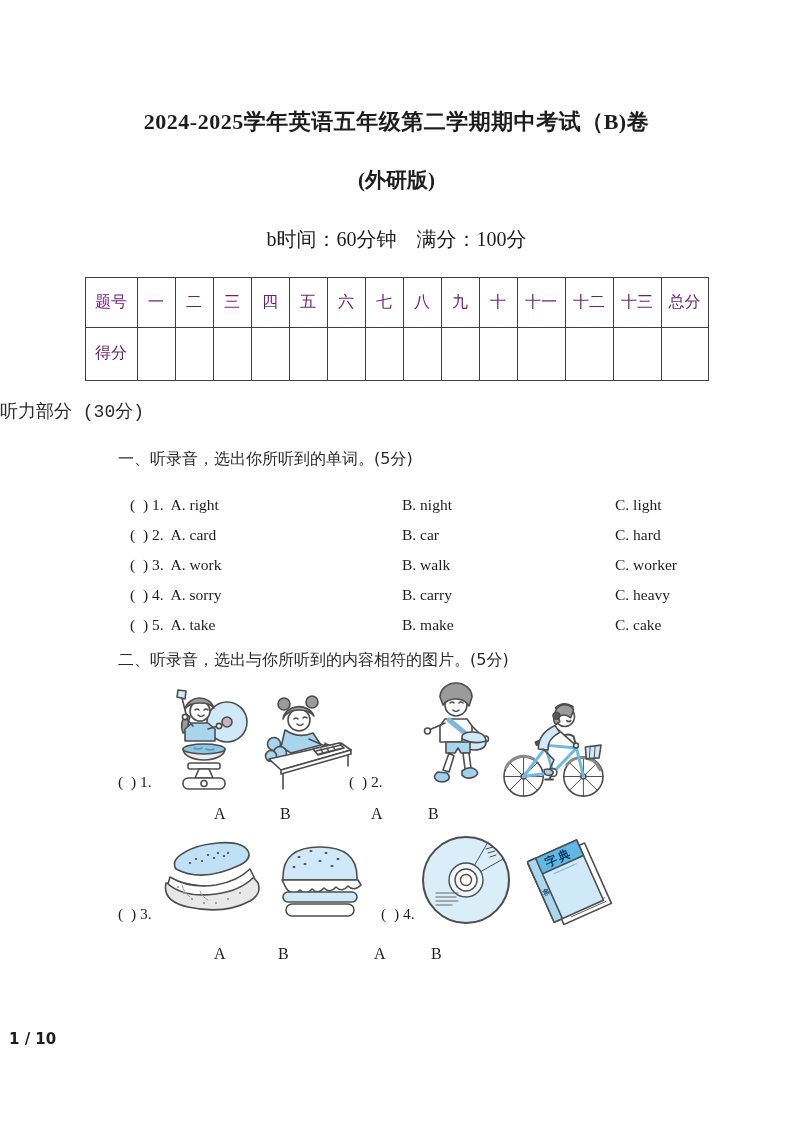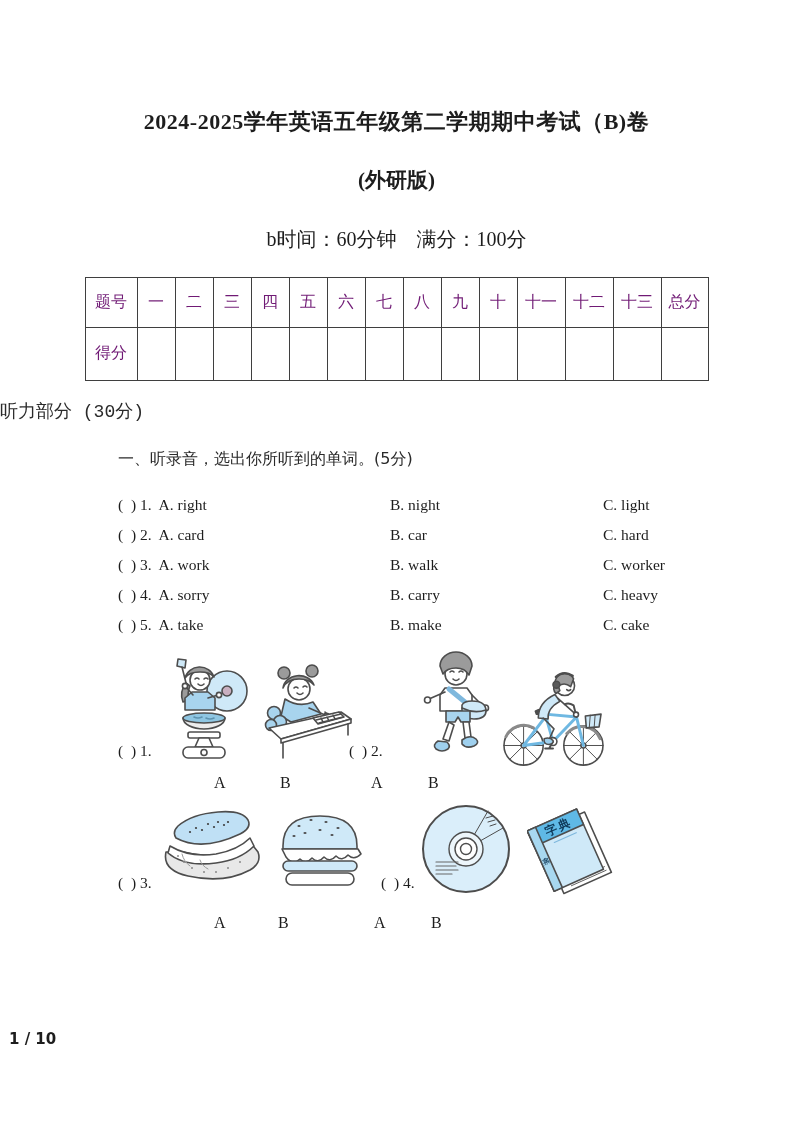--- a/index.html
+++ b/index.html
@@ -28,21 +28,21 @@
   tr.r2 td{height:52px;}
   .part-heading{
     margin:18px 0 0 0;text-align:left;font-size:18px;font-weight:400;
     font-family:Liberation Mono, monospace;color:#2a2a2a;
   }
   .sec-heading{
     margin:26px 0 0 118px;font-size:16px;font-weight:400;
     font-family:"DejaVu Sans","Liberation Sans",sans-serif;color:#2a2a2a;
   }
   .sec-heading.tight{margin-top:10px;}
-  .opt-block{margin-top:20px;}
+  .opt-block{margin-top:20px;margin-left:12px;}
   .opt-row{
     display:grid;grid-template-columns:272px 213px 1fr;
     margin-left:118px;height:30px;align-items:center;font-size:15.5px;
   }
   .opt-row .q-num{white-space:pre;}
   .opt-row .opt-a{margin-left:7px;}
   .img-row{position:relative;}
   #img-row-1{height:146px;margin-top:8px;}
   #img-row-2{height:142px;}
   .q-num-abs{position:absolute;font-size:15.5px;white-space:pre;}
@@ -143,20 +143,21 @@
       <div>B. carry</div>
       <div>C. heavy</div>
     </div>
     <div class="opt-row">
       <div><span class="q-num">(  ) 5.</span><span class="opt-a">A. take</span></div>
       <div>B. make</div>
       <div>C. cake</div>
     </div>
   </div>
 
+  <div class="sec-heading tight">二、听录音，选出与你所听到的内容相符的图片。(5分)</div>
 
   <div class="img-row" id="img-row-1">
     <span class="q-num-abs" style="left:118px;top:94px">(  ) 1.</span>
 
     <svg class="pic" style="left:166px;top:6px" width="86" height="112" viewBox="0 0 86 112">
       <g stroke="#4d4d4d" stroke-width="1.6" stroke-linejoin="round" stroke-linecap="round" fill="none">
         <path d="M12,5 l8,1 -1,8 -8,-2 z" fill="#cfe9f8"></path>
         <path d="M16,13 L21,33"></path>
         <circle cx="61" cy="37" r="20" fill="#cfe9f8"></circle>
         <circle cx="61" cy="37" r="5" fill="#c9afc0"></circle>

